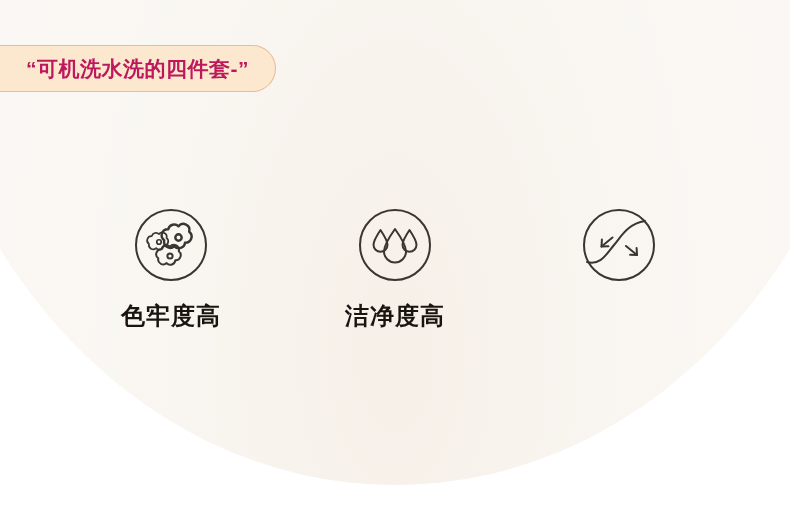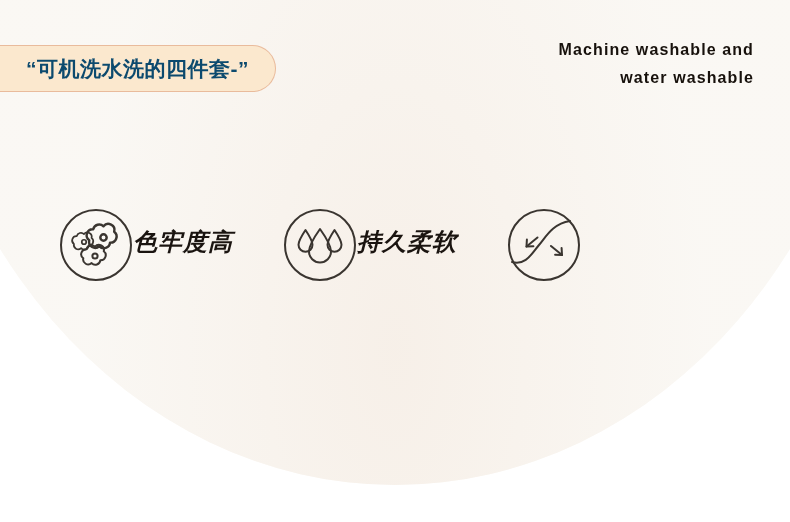--- a/index.html
+++ b/index.html
@@ -50,21 +50,21 @@
     box-sizing: border-box;
     background: #fbe8ce;
     border: 1px solid #e9bb9c;
     border-left: none;
     border-top-right-radius: 24px;
     border-bottom-right-radius: 24px;
   }
   .badge-text {
     font-size: 21px;
     font-weight: bold;
-    color: #0c4a6e;
+    color: #be185d;
     letter-spacing: 0.5px;
     white-space: nowrap;
     line-height: 1;
   }
 
   
   .headline-en {
     position: absolute;
     right: 36px;
     top: 36px;
@@ -83,23 +83,22 @@
     position: absolute;
     left: 0;
     top: 208px;
     width: 790px;
     display: flex;
     justify-content: center;
   }
   .feature {
     width: 224px;
     display: flex;
-    flex-direction: row;
-    align-items: flex-start;
-    font-style: italic;
+    flex-direction: column;
+    align-items: center;
   }
   .feature-icon {
     width: 74px;
     height: 74px;
     display: block;
   }
   .feature-label {
     margin-top: 22px;
     font-size: 24px;
     font-weight: bold;
@@ -113,24 +112,20 @@
 <body>
 
 <div class="canvas">
 
   <div class="bg-ellipse"></div>
 
   <div class="badge">
     <span class="badge-text">“可机洗水洗的四件套-”</span>
   </div>
 
-  <div class="headline-en">
-    <span class="line">Machine washable and</span>
-    <span class="line">water washable</span>
-  </div>
 
   <div class="features">
 
     <div class="feature">
       <svg class="feature-icon" viewBox="0 0 74 74">
         <g fill="none" stroke="#3a3530" stroke-width="2" stroke-linejoin="round" stroke-linecap="round">
           <circle cx="37" cy="37" r="35"></circle>
 
           <g transform="translate(44.5,29.5) scale(1.22)">
             <path d="M0,-9.2 a5.0,5.0 0 0 1 8.75,4.45 a5.0,5.0 0 0 1 -3.4,8.95 a5.0,5.0 0 0 1 -8.75,2.85 a5.0,5.0 0 0 1 -8.3,-4.8 a5.0,5.0 0 0 1 3.3,-9.05 a5.0,5.0 0 0 1 8.4,-2.4 Z"></path>
@@ -156,21 +151,21 @@
         <g fill="none" stroke="#3a3530" stroke-width="2" stroke-linejoin="round" stroke-linecap="round">
           <circle cx="37" cy="37" r="35"></circle>
 
           <path d="M37,21 C37,21 26,36.5 26,43.5 A11,11 0 0 0 48,43.5 C48,36.5 37,21 37,21 Z"></path>
 
           <path d="M22.5,22 C22.5,22 15.5,32.5 15.5,36.8 A7,7 0 0 0 29.5,36.8 C29.5,32.5 22.5,22 22.5,22 Z"></path>
 
           <path d="M51.5,22 C51.5,22 44.5,32.5 44.5,36.8 A7,7 0 0 0 58.5,36.8 C58.5,32.5 51.5,22 51.5,22 Z"></path>
         </g>
       </svg>
-      <div class="feature-label">持久柔软</div>
+      <div class="feature-label">洁净度高</div>
     </div>
 
     <div class="feature">
       <svg class="feature-icon" viewBox="0 0 74 74">
         <g fill="none" stroke="#3a3530" stroke-width="2" stroke-linejoin="round" stroke-linecap="round">
           <circle cx="37" cy="37" r="35"></circle>
 
           <path d="M5,54 C19,58 25,45 32,37 C39,29 45,16 63,13"></path>
 
           <path d="M30.5,29.5 L19.5,38.5"></path>

